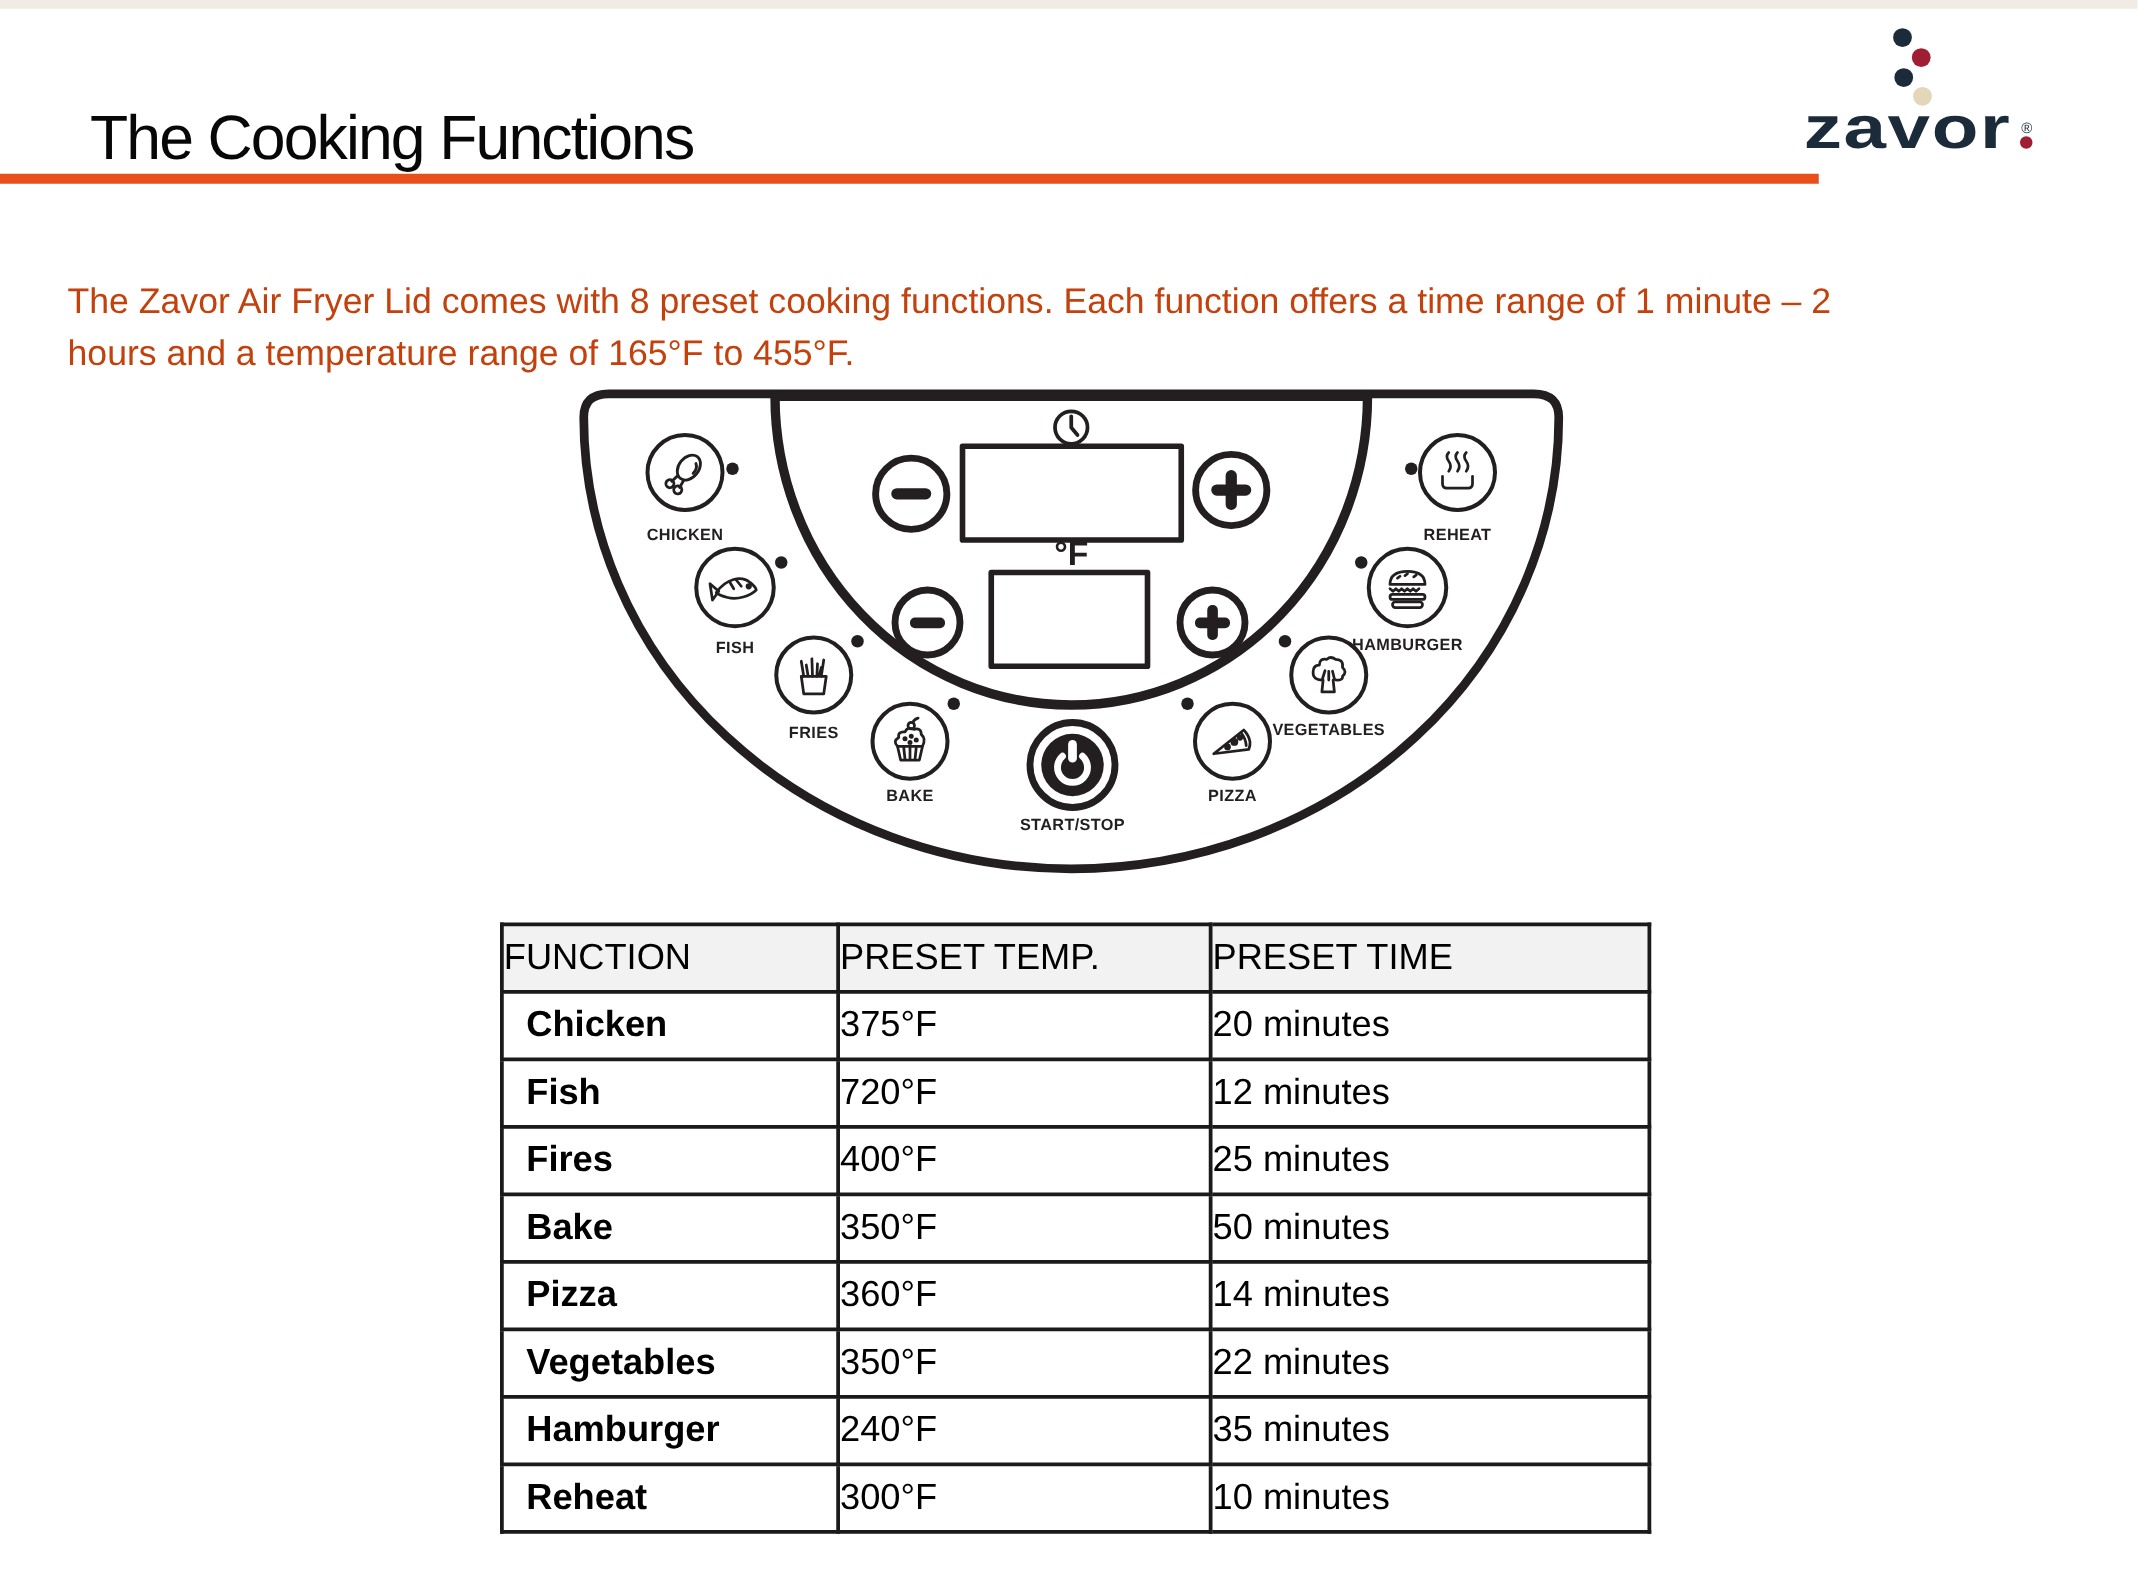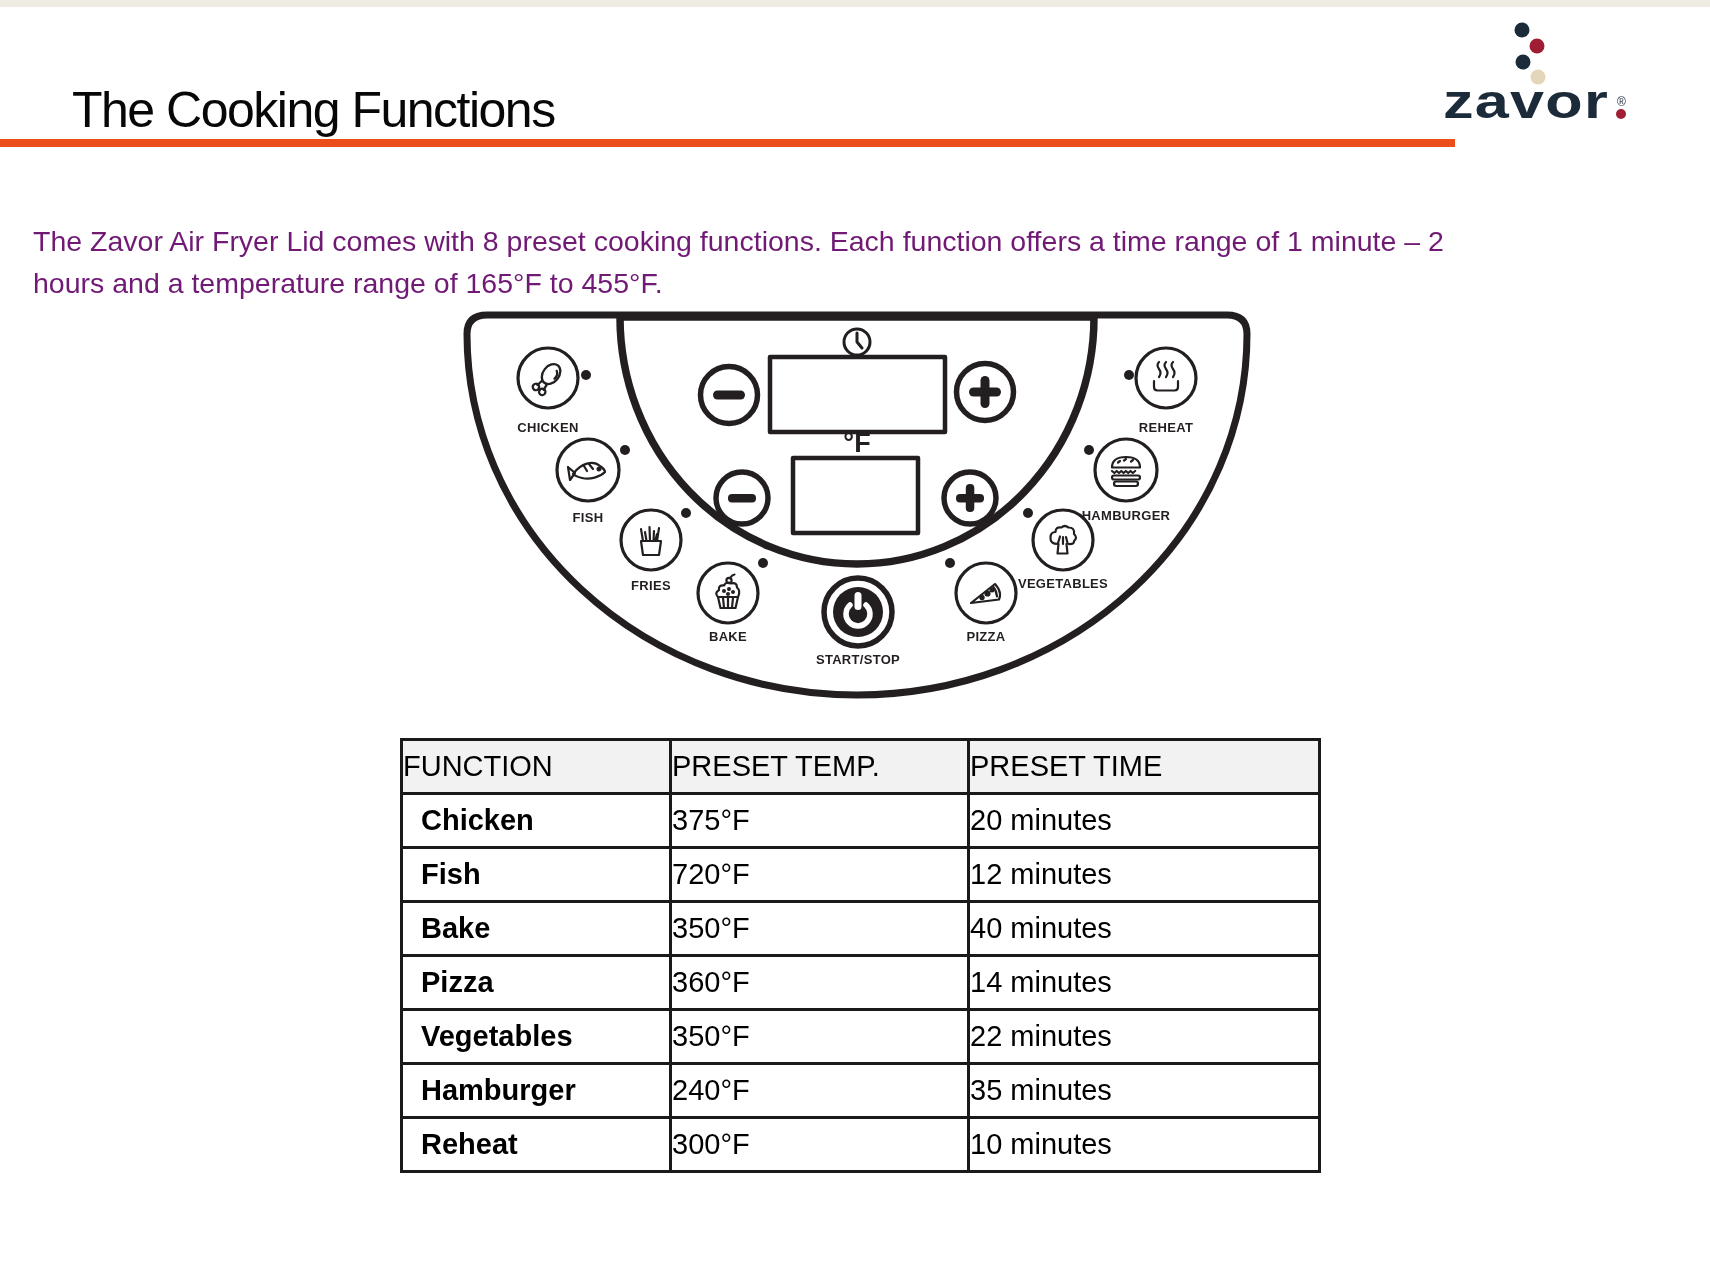--- a/index.html
+++ b/index.html
@@ -8,22 +8,22 @@
     font-family:"Liberation Sans", sans-serif;color:#111;overflow:hidden;
   }
   .top-strip{position:absolute;top:0;left:0;width:1710px;height:7px;background:#f0ece3;}
   .slide-title{
     position:absolute;left:72px;top:50px;font-size:50px;line-height:1.05;
     letter-spacing:-1.5px;color:#070707;font-weight:400;
   }
   .accent-rule{position:absolute;left:0;top:139px;width:1455px;height:8px;background:#e94e1b;}
   .logo-wrap{position:absolute;left:1381px;top:10px;width:260px;height:120px;}
   .intro-text{
-    position:absolute;left:33px;top:172px;width:1470px;
-    font-size:28.5px;line-height:42px;color:#701a75;margin-top:48px;
+    position:absolute;left:54px;top:172px;width:1470px;
+    font-size:28.5px;line-height:42px;color:#c2410c;margin-top:48px;
   }
   .panel-wrap{position:absolute;left:440px;top:300px;width:830px;height:410px;}
   .preset-table{
     position:absolute;left:400px;top:738px;width:918px;
     border-collapse:collapse;table-layout:fixed;
     font-size:29px;color:#000;
   }
   .preset-table th,.preset-table td{
     border:3px solid #1a1a1a;height:51px;padding:0;vertical-align:middle;
   }
@@ -228,23 +228,28 @@
     <td class="fn">Chicken</td>
     <td>375°F</td>
     <td>20 minutes</td>
   </tr>
   <tr>
     <td class="fn">Fish</td>
     <td>720°F</td>
     <td>12 minutes</td>
   </tr>
   <tr>
+    <td class="fn">Fires</td>
+    <td>400°F</td>
+    <td>25 minutes</td>
+  </tr>
+  <tr>
     <td class="fn">Bake</td>
     <td>350°F</td>
-    <td>40 minutes</td>
+    <td>50 minutes</td>
   </tr>
   <tr>
     <td class="fn">Pizza</td>
     <td>360°F</td>
     <td>14 minutes</td>
   </tr>
   <tr>
     <td class="fn">Vegetables</td>
     <td>350°F</td>
     <td>22 minutes</td>

